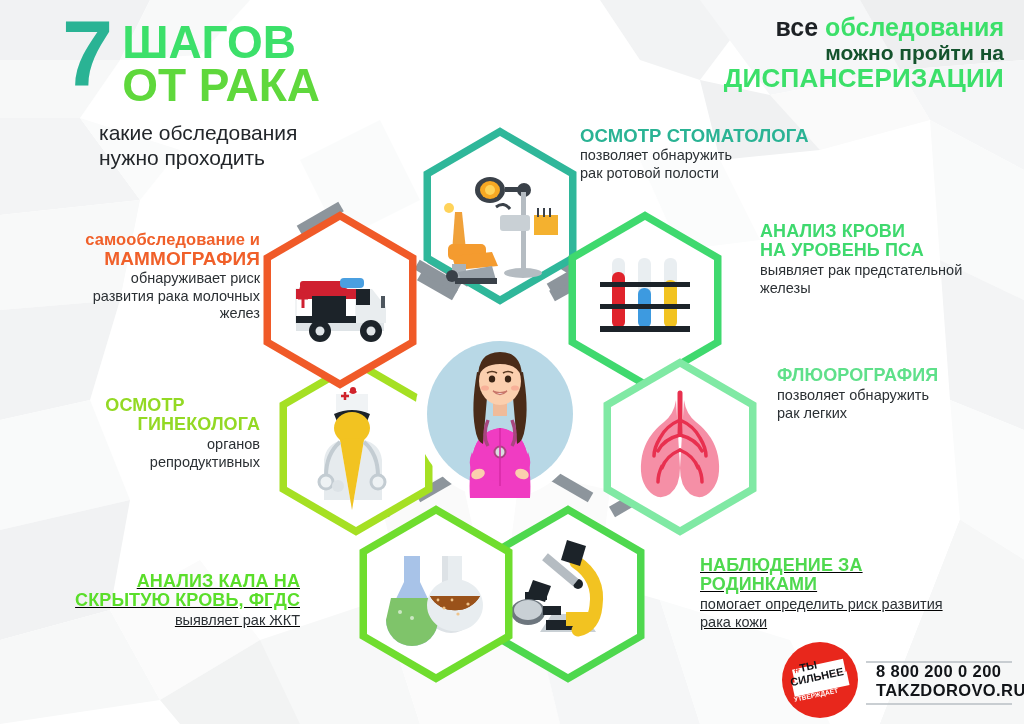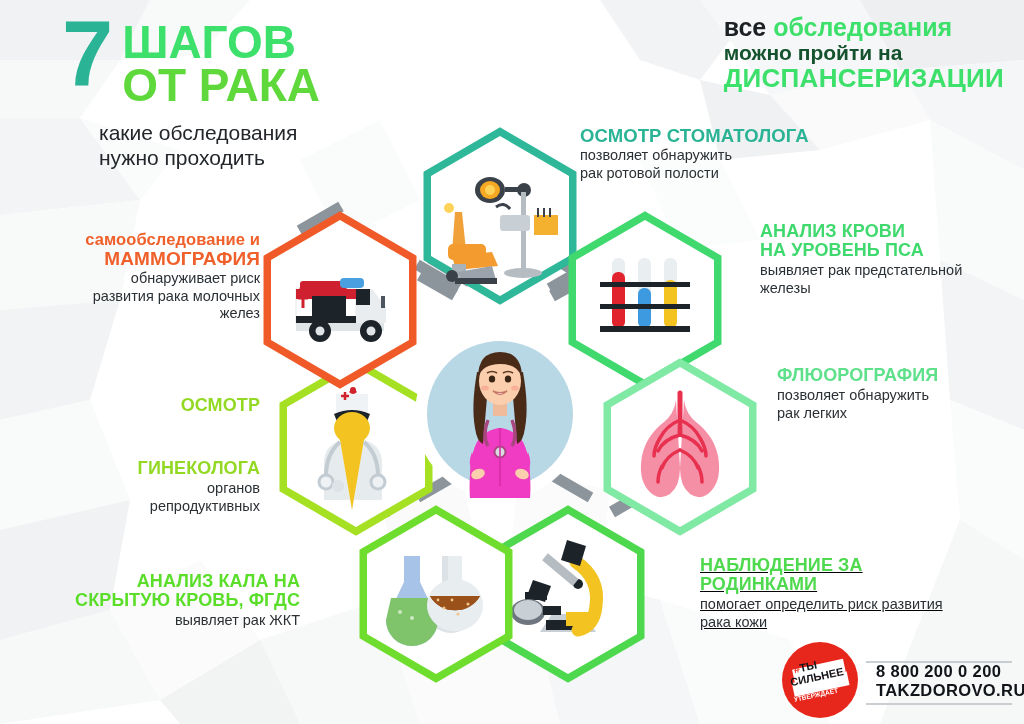--- a/index.html
+++ b/index.html
@@ -20,21 +20,21 @@
   .t-seven{
     font-size:92px;line-height:78px;font-weight:bold;color:#2ab394;
     letter-spacing:-3px;margin-right:12px;font-family:"Liberation Sans",sans-serif;
   }
   .t-words{padding-top:8px;}
   .t-w1{font-size:46px;line-height:40px;font-weight:bold;color:#3ce06a;letter-spacing:0px;}
   .t-w2{font-size:46px;line-height:46px;font-weight:bold;color:#5fd83c;letter-spacing:0px;}
   .t-sub{margin-top:12px;font-size:21px;line-height:25px;font-weight:normal;color:#23272b;margin-left:37px;}
 
   
-  .hdr{position:absolute;right:20px;top:14px;z-index:5;}
+  .hdr{position:absolute;right:20px;top:14px;text-align:right;z-index:5;}
   .hdr-l1{font-size:25px;line-height:27px;font-weight:bold;color:#1d2125;}
   .hdr-l1 em{font-style:normal;color:#3ce06a;}
   .hdr-l2{font-size:21px;line-height:23px;font-weight:bold;color:#14532d;}
   .hdr-l3{font-size:26px;line-height:29px;font-weight:bold;color:#3ce06a;letter-spacing:.3px;}
 
   
   .callout{position:absolute;z-index:6;}
   .co-title{font-weight:bold;font-size:17.5px;line-height:19px;letter-spacing:.1px;}
   .co-body{font-size:14.5px;line-height:17.5px;color:#2b3034;margin-top:2px;}
   .right-al{text-align:right;}
@@ -384,31 +384,31 @@
 
   <div class="callout left-al" style="left:700px;top:556px;width:324px;text-decoration:underline;">
     <div class="co-title" style="color:#4fd94f;font-size:18px;">НАБЛЮДЕНИЕ ЗА</div>
     <div class="co-title" style="color:#4fd94f;font-size:18px;">РОДИНКАМИ</div>
     <div class="co-body">
       <div>помогает определить риск развития</div>
       <div>рака кожи</div>
     </div>
   </div>
 
-  <div class="callout right-al" style="left:10px;top:572px;width:290px;">
+  <div class="callout right-al" style="left:10px;top:572px;width:290px;text-decoration:underline;">
     <div class="co-title" style="color:#5ade2a;font-size:18px;">АНАЛИЗ КАЛА НА</div>
     <div class="co-title" style="color:#5ade2a;font-size:18px;">СКРЫТУЮ КРОВЬ, ФГДС</div>
     <div class="co-body">
       <div>выявляет рак ЖКТ</div>
     </div>
   </div>
 
   <div class="callout right-al" style="left:30px;top:396px;width:230px;">
-    <div class="co-title" style="color:#93d924;font-size:18px;">ОСМОТР</div>
-    <div class="co-title" style="color:#93d924;font-size:18px;margin-top:44px;">ГИНЕКОЛОГА</div>
+    <div class="co-title" style="color:#93d924;font-size:18px;text-align:center;">ОСМОТР</div>
+    <div class="co-title" style="color:#93d924;font-size:18px;">ГИНЕКОЛОГА</div>
     <div class="co-body">
       <div>органов</div>
       <div>репродуктивных</div>
     </div>
   </div>
 
   <div class="callout right-al" style="left:10px;top:230px;width:250px;">
     <div class="co-title" style="color:#f0602a;font-size:16.5px;">самообследование и</div>
     <div class="co-title" style="color:#f0602a;font-size:19px;">МАММОГРАФИЯ</div>
     <div class="co-body">

